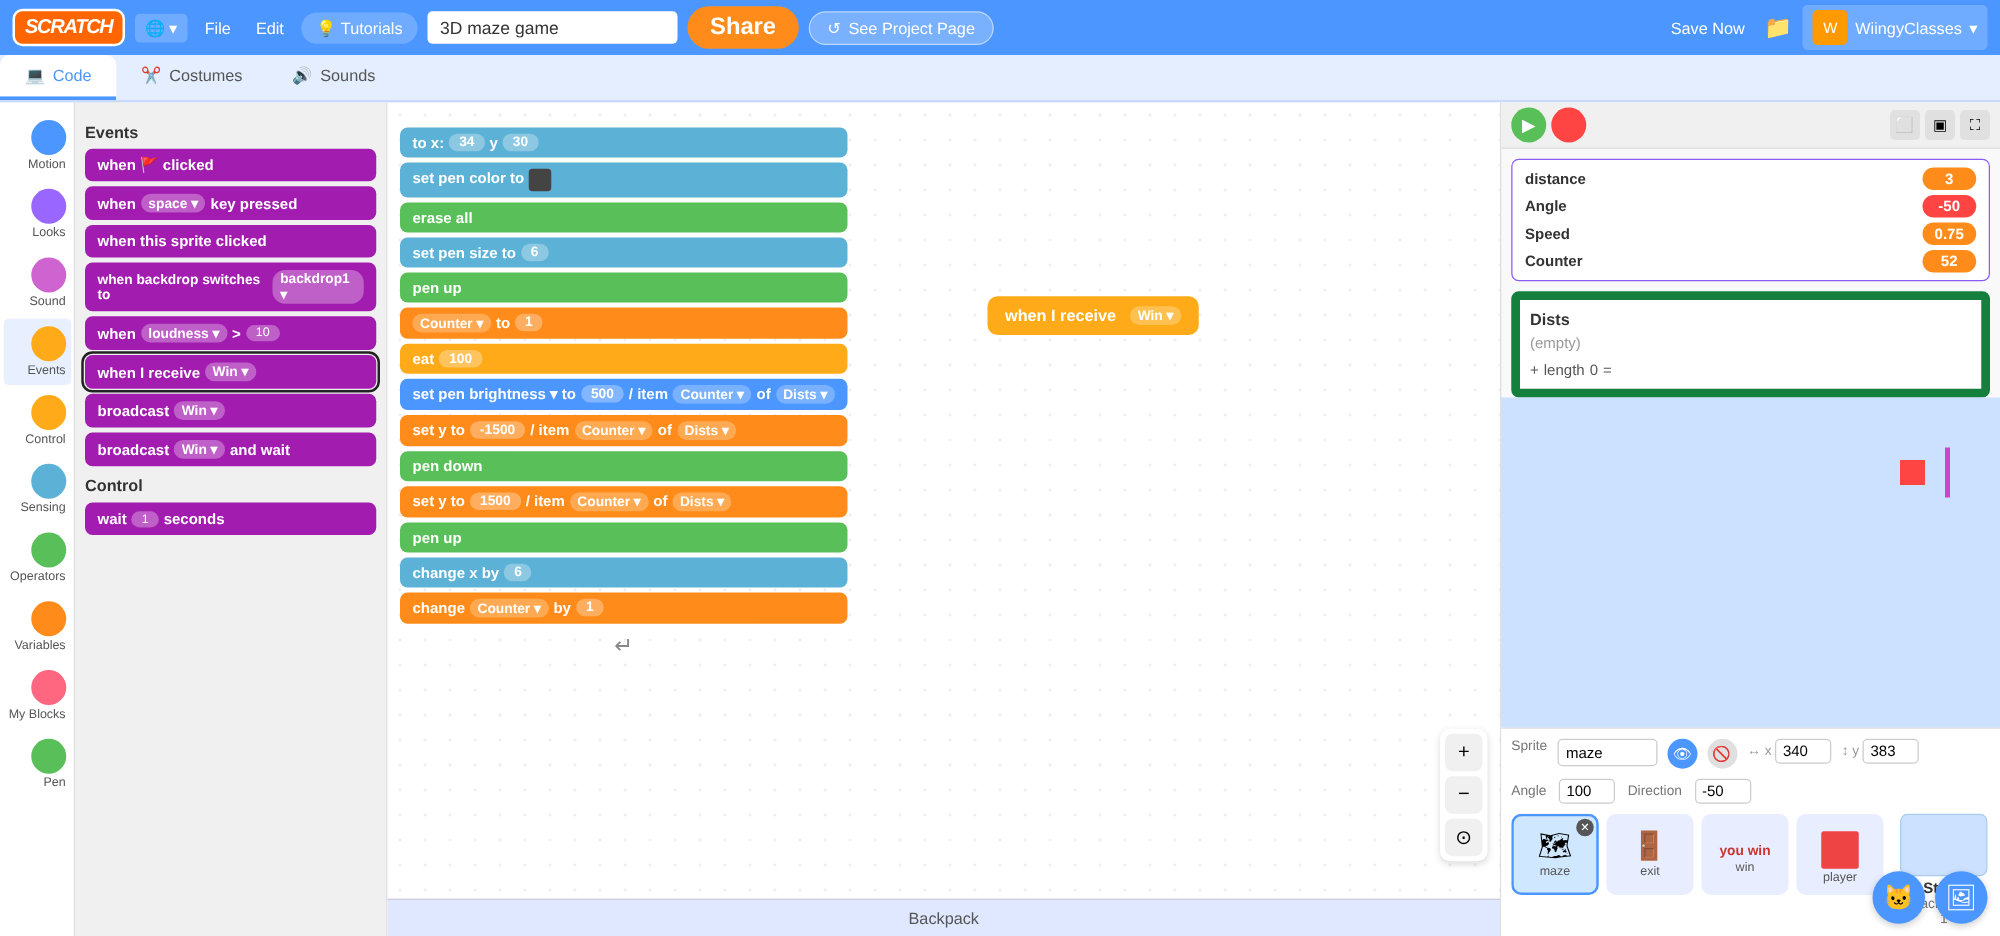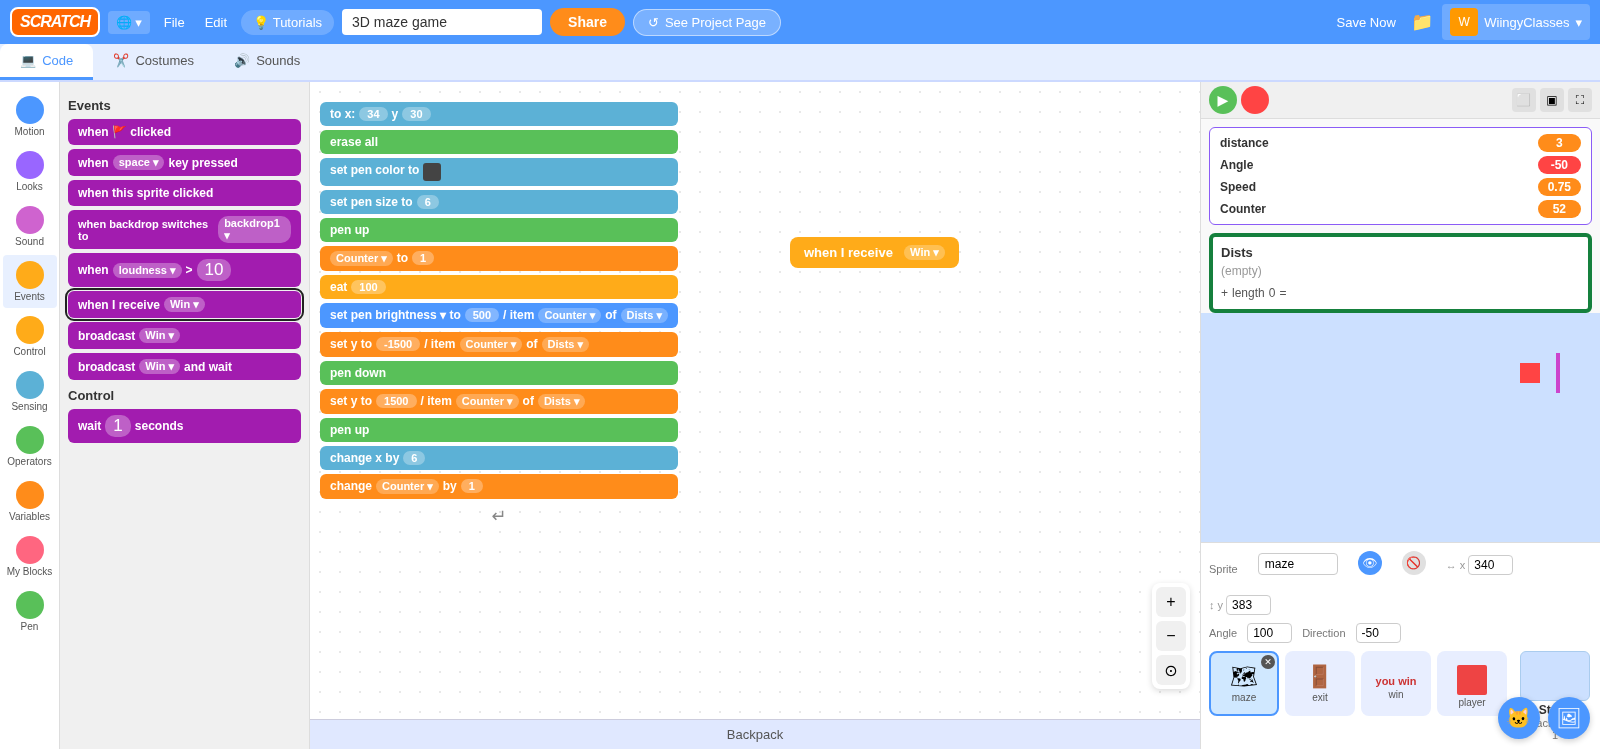--- a/index.html
+++ b/index.html
@@ -23,21 +23,21 @@
     .tutorials-btn {
       background: rgba(255,255,255,0.2); border: none; border-radius: 20px; color: white;
       padding: 5px 12px; cursor: pointer; font-size: 13px; display: flex; align-items: center; gap: 5px;
     }
     .project-name-input {
       background: white; border: none; border-radius: 4px; padding: 5px 10px;
       font-size: 14px; width: 200px; color: #333;
     }
     .share-btn {
       background: #ff8c1a; border: none; border-radius: 20px; color: white;
-      padding: 6px 18px; cursor: pointer; font-size: 14px; font-weight: bold;
+      padding: 6px 18px; cursor: pointer; font-size: 19px; font-weight: bold;
     }
     .see-project-btn {
       background: rgba(255,255,255,0.25); border: 1px solid rgba(255,255,255,0.5); border-radius: 20px;
       color: white; padding: 5px 14px; cursor: pointer; font-size: 13px; display: flex; align-items: center; gap: 6px;
     }
     .header-spacer { flex: 1; }
     .save-now-btn {
       background: none; border: none; color: white; font-size: 13px; cursor: pointer; padding: 4px 8px;
     }
     .folder-icon { color: white; font-size: 18px; cursor: pointer; }
@@ -63,42 +63,42 @@
 
     
     #main { display: flex; height: calc(749px - 44px - 38px); }
 
     
     #sidebar {
       width: 60px; background: #fff; border-right: 1px solid #ddd; display: flex;
       flex-direction: column; align-items: center; padding-top: 8px; gap: 2px; overflow-y: auto;
     }
     .sidebar-item {
-      display: flex; flex-direction: column; align-items: center; padding: 6px 4px;
+      display: flex; flex-direction: column; align-items: flex-end; padding: 6px 4px;
       cursor: pointer; border-radius: 4px; width: 54px; text-align: center;
     }
     .sidebar-dot { width: 28px; height: 28px; border-radius: 50%; margin-bottom: 2px; }
     .sidebar-label { font-size: 10px; color: #555; }
 
     
     #blocks-panel {
       width: 250px; background: #f0f0f0; border-right: 1px solid #ddd; overflow-y: auto; padding: 8px;
     }
     .category-title { font-weight: bold; font-size: 13px; color: #333; margin: 8px 0 6px 0; }
 
     .block {
       border-radius: 6px; padding: 6px 10px; margin: 4px 0; cursor: pointer;
       font-size: 12px; color: white; font-weight: bold; display: flex; align-items: center; gap: 4px;
       width: 100%; position: relative;
     }
     .block-yellow { background: #a21caf; }
     .block-selected { outline: 2px solid #333; outline-offset: 1px; }
     .block-pill {
       background: rgba(255,255,255,0.3); border-radius: 10px; padding: 1px 8px;
-      font-size: 17px; color: white; font-weight: normal;
+      font-size: 10px; color: white; font-weight: normal;
     }
     .block-dropdown {
       background: rgba(255,255,255,0.3); border-radius: 10px; padding: 1px 6px;
       font-size: 11px; color: white;
     }
 
     
     #script-area {
       flex: 1; background: #fff; position: relative; overflow: hidden;
     }
@@ -152,21 +152,21 @@
     }
     .var-table { display: grid; grid-template-columns: 1fr auto; gap: 4px 8px; align-items: center; }
     .var-name { font-size: 12px; color: #333; font-weight: bold; }
     .var-value {
       background: #ff8c1a; color: white; border-radius: 10px; padding: 2px 10px;
       font-size: 12px; font-weight: bold; text-align: center;
     }
 
     
     .dists-panel {
-      background: white; border: 4px solid #15803d; border-radius: 6px; margin: 0 8px;
+      background: white; border: 7px solid #15803d; border-radius: 6px; margin: 0 8px;
       padding: 8px; min-height: 80px;
     }
     .dists-title { font-size: 13px; font-weight: bold; color: #333; margin-bottom: 4px; }
     .dists-empty { font-size: 12px; color: #999; }
     .dists-footer {
       display: flex; align-items: center; gap: 4px; margin-top: 8px;
       font-size: 12px; color: #555;
     }
 
     
@@ -201,21 +201,21 @@
     .stage-magenta-line {
       position: absolute; width: 4px; height: 40px; background: #cc44cc;
       top: 40px; right: 40px;
     }
 
     
     .sprite-panel {
       background: white; border-top: 1px solid #ddd; padding: 8px;
     }
     .sprite-info-row {
-      display: flex; align-items: flex-end; gap: 20px; margin-bottom: 8px; flex-wrap: wrap;
+      display: flex; align-items: flex-start; gap: 8px; margin-bottom: 8px; flex-wrap: wrap;
     }
     .sprite-label { font-size: 11px; color: #777; }
     .sprite-name-input {
       border: 1px solid #ccc; border-radius: 4px; padding: 3px 6px; font-size: 12px; width: 80px;
     }
     .coord-field {
       display: flex; align-items: center; gap: 3px;
     }
     .coord-label { font-size: 11px; color: #999; }
     .coord-val {
@@ -392,24 +392,24 @@
     </div>
   </div>
 
   <div id="script-area">
     <div class="script-canvas">
 
       <div style="position:absolute; top:20px; left:10px; display:flex; flex-direction:column; gap:2px;">
         <div class="sb-block sb-teal">
           to x: <span class="sb-val">34</span> y <span class="sb-val">30</span>
         </div>
-        <div class="sb-block sb-green">erase all</div>
         <div class="sb-block sb-teal">
           set pen color to <span style="display:inline-block;width:18px;height:18px;background:#444;border-radius:3px;vertical-align:middle;"></span>
         </div>
+        <div class="sb-block sb-green">erase all</div>
         <div class="sb-block sb-teal">
           set pen size to <span class="sb-val">6</span>
         </div>
         <div class="sb-block sb-green">pen up</div>
         <div class="sb-block sb-orange">
           <span class="sb-dd">Counter ▾</span> to <span class="sb-val">1</span>
         </div>
         <div class="sb-block sb-yellow">
           eat <span class="sb-val">100</span>
         </div>

